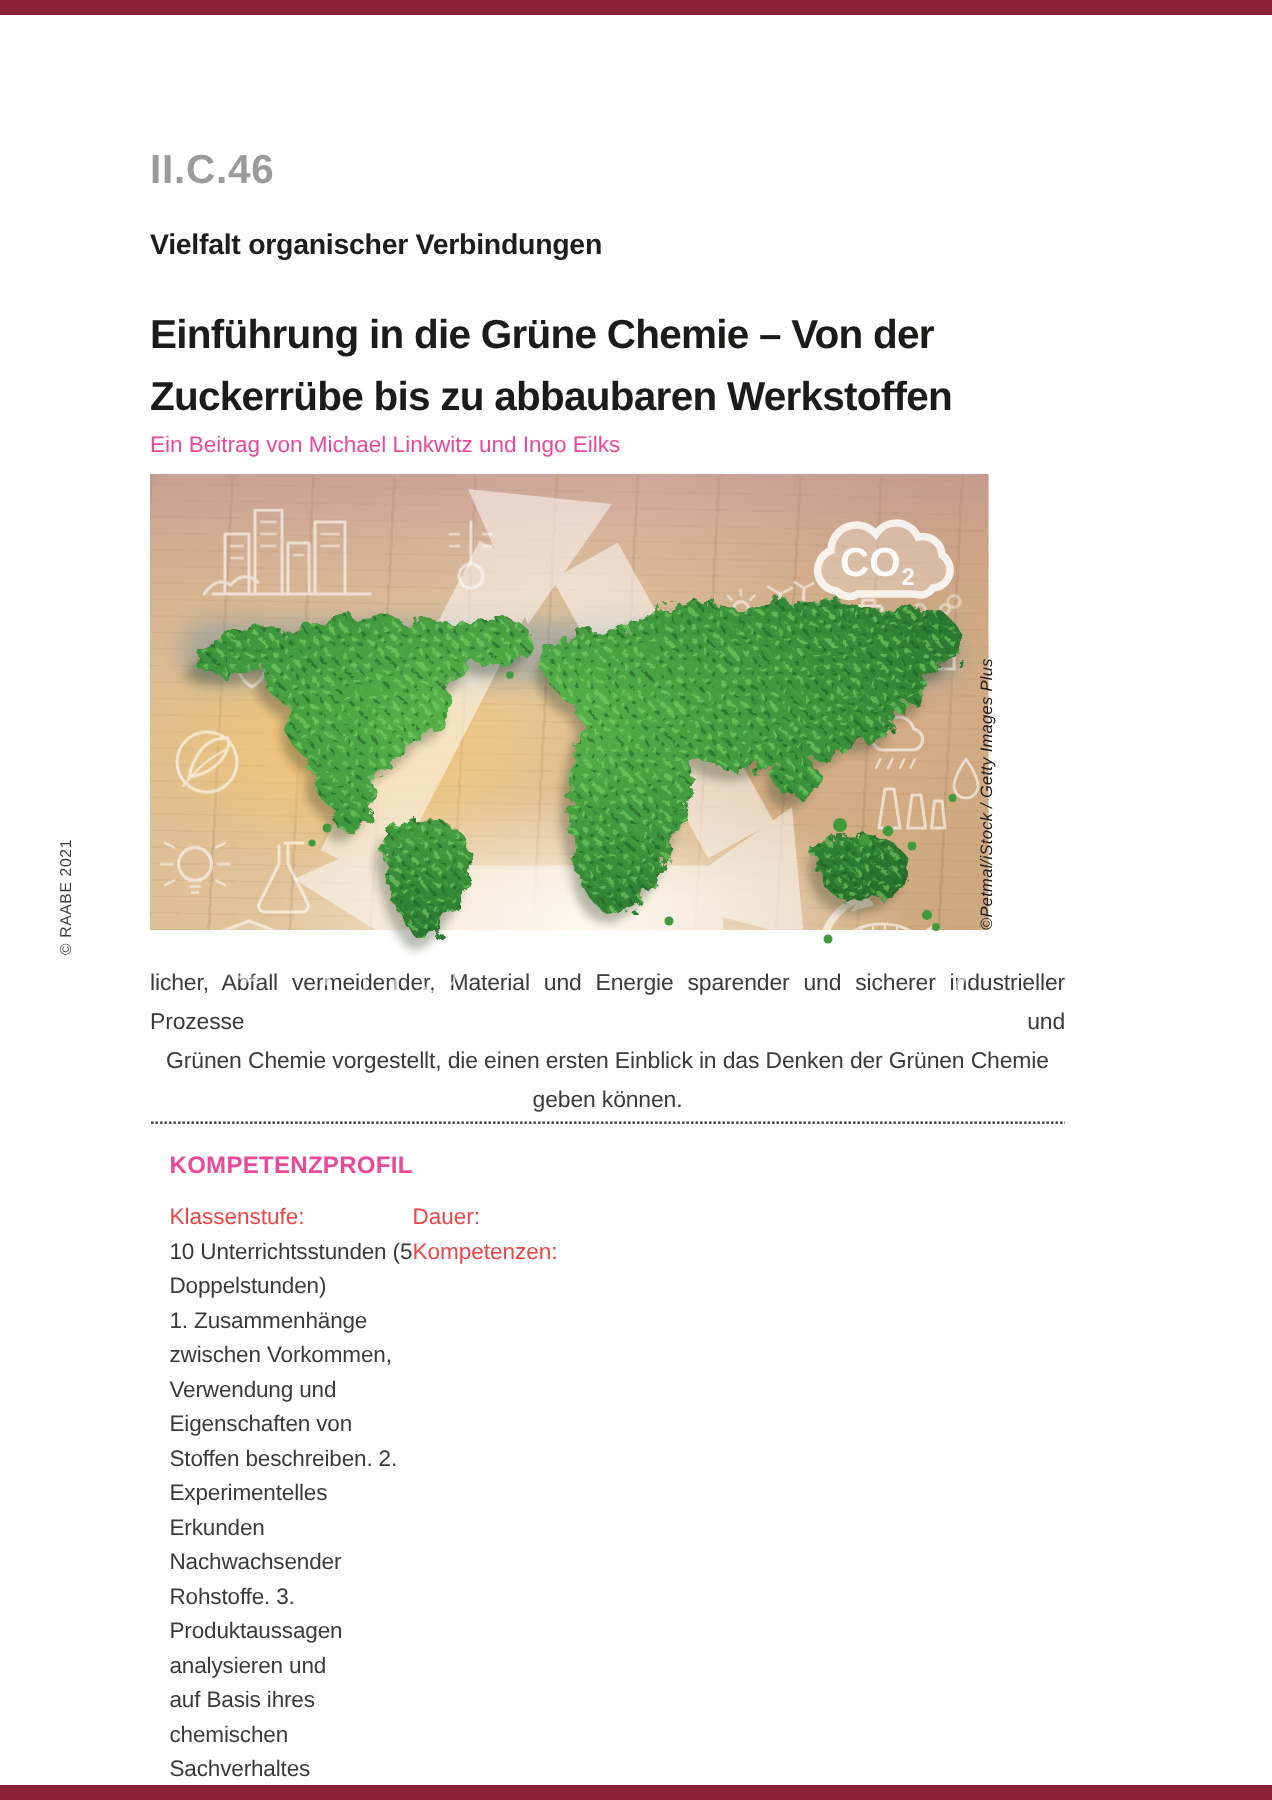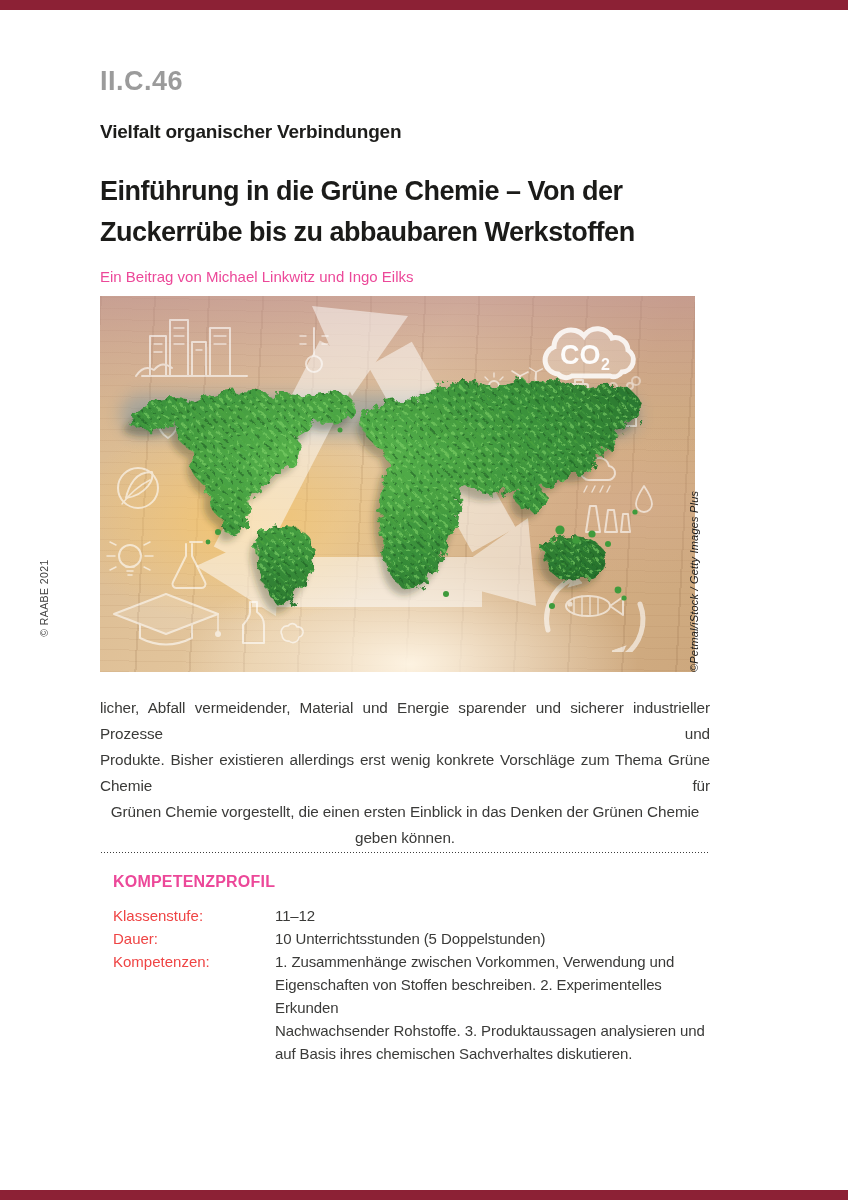--- a/index.html
+++ b/index.html
@@ -3,34 +3,34 @@
 <meta charset="utf-8">
 <style>
   html,body{margin:0;padding:0;background:#ffffff;}
   .page{position:relative;width:848px;height:1200px;background:#fff;overflow:hidden;
         font-family:"Liberation Sans",sans-serif;color:#1d1d1b;}
   .bar{position:absolute;left:0;right:0;height:10px;background:#8c2135;}
   .bar.top{top:0;} .bar.bottom{bottom:0;}
   .copyright{position:absolute;left:44px;top:598px;transform:translate(-50%,-50%) rotate(-90deg);
              white-space:nowrap;font-size:10.5px;color:#3f3f3f;letter-spacing:.4px;}
   .content{position:absolute;left:100px;top:0;width:610px;}
-  .code{padding-top:68px;font-size:27px;font-weight:bold;color:#9b9b9b;line-height:1;letter-spacing:.5px;}
+  .code{padding-top:100px;font-size:27px;font-weight:bold;color:#9b9b9b;line-height:1;letter-spacing:.5px;}
   .series{margin-top:27px;font-size:19px;font-weight:bold;color:#1d1d1b;line-height:1;letter-spacing:-.2px;}
-  .title{margin:30px 0 16px 0;font-size:27px;font-weight:bold;line-height:41px;color:#1b1b19;letter-spacing:-.5px;}
+  .title{margin:30px 0 4px 0;font-size:27px;font-weight:bold;line-height:41px;color:#1b1b19;letter-spacing:-.5px;}
   .title .tline{display:block;}
   .byline{margin-top:4px;font-size:15px;color:#ec4899;line-height:1.1;}
-  .photo{position:relative;margin:10px 0 16px 0;width:559px;height:376px;
+  .photo{position:relative;margin:10px 0 16px 0;width:559px;height:304px;
     background:
       linear-gradient(180deg, rgba(186,140,150,.55), rgba(186,140,150,.30) 14%, rgba(188,152,140,.14) 30%, rgba(188,152,140,0) 42%),
       radial-gradient(42% 38% at 24% 60%, rgba(246,197,105,.80), rgba(246,197,105,0) 72%),
       radial-gradient(55% 42% at 52% 98%, rgba(255,246,230,.95), rgba(255,246,230,0) 70%),
       radial-gradient(40% 35% at 88% 55%, rgba(214,170,150,.35), rgba(214,170,150,0) 70%),
       repeating-linear-gradient(93deg, rgba(125,85,50,.14) 0 2px, rgba(0,0,0,0) 2px 54px),
       repeating-linear-gradient(1deg, rgba(150,105,65,.09) 0 1px, rgba(0,0,0,0) 1px 11px),
-      linear-gradient(120deg,#d9b88f,#e4c79e 45%,#d4af84 72%,#cda87e); padding-left: 36px;}
+      linear-gradient(120deg,#d9b88f,#e4c79e 45%,#d4af84 72%,#cda87e);}
   .photo svg{position:absolute;inset:0;}
   .credit{position:absolute;left:100%;bottom:0;margin-left:5px;white-space:nowrap;
           transform:rotate(-90deg);transform-origin:0 100%;
           font-size:11px;font-style:italic;color:#1a1a1a;letter-spacing:.2px;}
   .intro{margin-top:23px;font-size:15.3px;line-height:26px;color:#3a3a38;letter-spacing:-.1px;}
   .jline{text-align:justify;text-align-last:justify;}
   .jlast{text-align:center;}
   .dotted{margin-top:0;height:3px;background-image:radial-gradient(circle,#3c3c3c .8px,rgba(0,0,0,0) .95px);
           background-size:3px 3px;background-repeat:repeat-x;background-position:0 50%;}
   .profile{padding-left:13px;}
@@ -238,31 +238,29 @@
           <path d="M18,56 a14,14 0 0 1 -4,-27 a17,17 0 0 1 30,-11 a16,16 0 0 1 28,2 a13,13 0 0 1 16,12 a12,12 0 0 1 -6,22 a10,10 0 0 1 -12,4 h-38 a11,11 0 0 1 -14,-2 z" fill="rgba(255,255,255,0.28)" stroke="#ffffff" stroke-width="5" opacity="0.85"></path>
           <text x="20" y="46" font-family="Liberation Sans, sans-serif" font-size="27" font-weight="bold" fill="#ffffff" opacity="0.95">CO</text>
           <text x="61" y="52" font-family="Liberation Sans, sans-serif" font-size="16" font-weight="bold" fill="#ffffff" opacity="0.95">2</text>
         </g>
       </svg>
       <figcaption class="credit">©Petmal/iStock / Getty Images Plus</figcaption>
     </figure>
 
     <div class="intro">
       <div class="jline">licher, Abfall vermeidender, Material und Energie sparender und sicherer industrieller Prozesse und</div>
-      <div class="jline">Produkte. Bisher existieren allerdings erst wenig konkrete Vorschläge zum Thema Grüne Chemie für</div>
       <div class="jlast">Grünen Chemie vorgestellt, die einen ersten Einblick in das Denken der Grünen Chemie geben können.</div>
     </div>
 
     <div class="dotted"></div>
 
     <section class="profile">
       <h2>KOMPETENZPROFIL</h2>
       <div class="grid">
         <div class="lbl">Klassenstufe:</div>
-        <div class="val">11–12</div>
         <div class="lbl">Dauer:</div>
         <div class="val">10 Unterrichtsstunden (5 Doppelstunden)</div>
         <div class="lbl">Kompetenzen:</div>
         <div class="val">1. Zusammenhänge zwischen Vorkommen, Verwendung und
 Eigenschaften von Stoffen beschreiben. 2. Experimentelles Erkunden
 Nachwachsender Rohstoffe. 3. Produktaussagen analysieren und
 auf Basis ihres chemischen Sachverhaltes diskutieren.</div>
 
       </div>
     </section>

